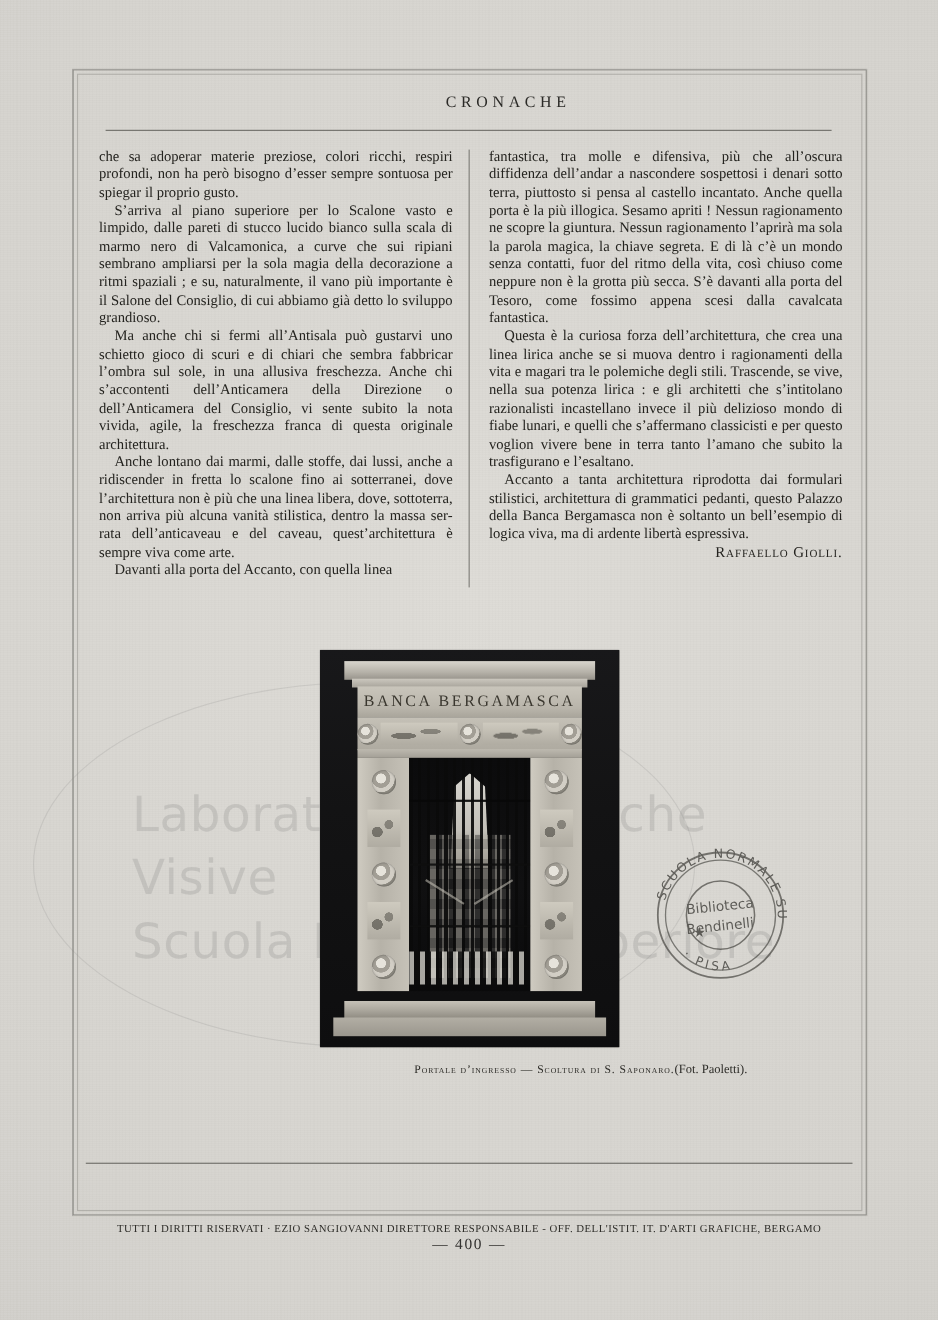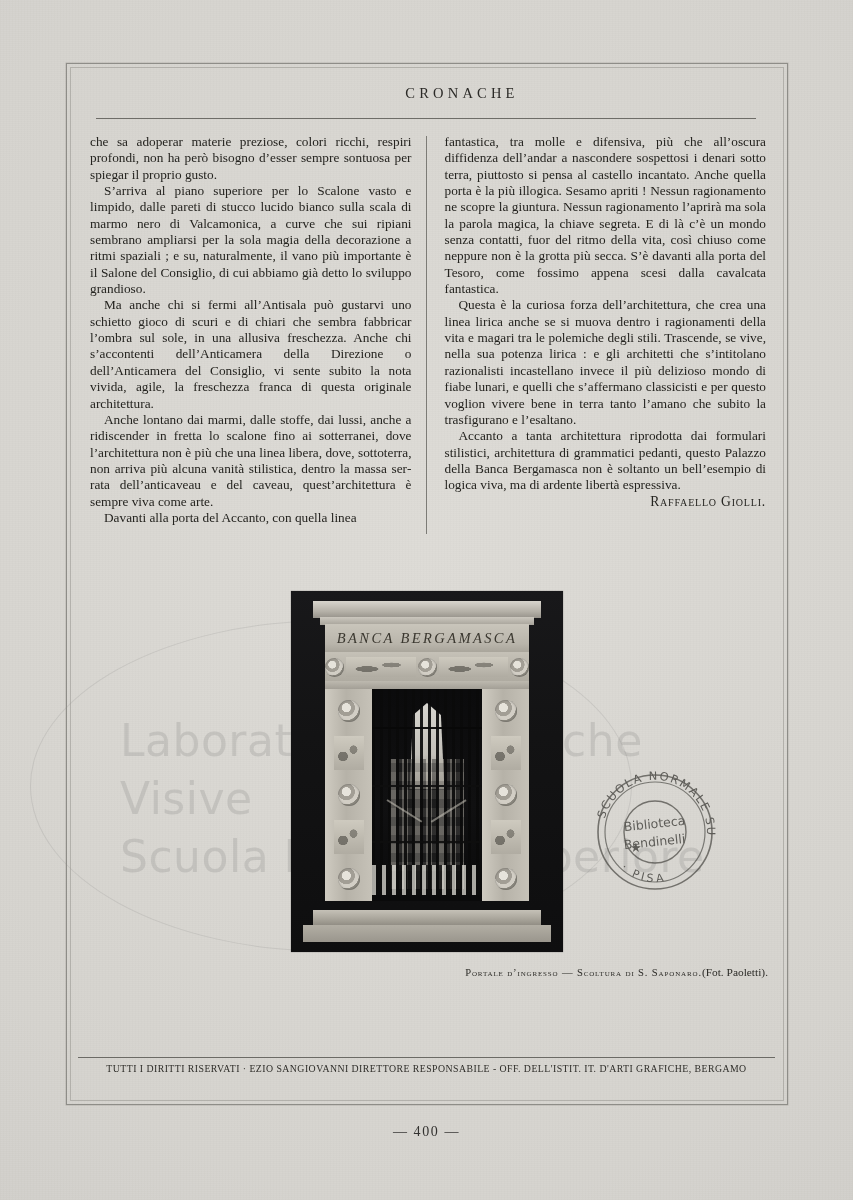--- a/index.html
+++ b/index.html
@@ -140,21 +140,20 @@
     position:absolute; left:34px; top:33px; width:204px; height:28px;
     background: linear-gradient(180deg,#c9c5bb 0%, #b9b5ab 70%, #a9a59b 100%);
     display:flex; align-items:center; justify-content:center;
   }
   .bank-name {
     font-family: "Liberation Serif", serif;
     font-size: 14.5px;
     letter-spacing: 2.4px;
     color: #3a372f;
     white-space: nowrap;
-    font-style: italic;
   }
   .frieze {
     position:absolute; left:34px; top:61px; width:204px; height:30px;
     background: linear-gradient(180deg,#c5c1b7,#aeaaa0);
     display:flex; align-items:center; justify-content:space-around;
   }
   .rosette {
     width:19px;height:19px;border-radius:50%;
     background: radial-gradient(circle at 38% 35%, #e6e3db 0 22%, #a29e95 24% 42%, #d2cec5 44% 62%, #8d8a81 64% 80%, #c4c0b7 82% 100%);
     box-shadow: inset 0 0 2px rgba(0,0,0,.45);
@@ -238,21 +237,21 @@
   .step {
     position:absolute; left:12px; bottom:10px; width:248px; height:17px;
     background: linear-gradient(180deg,#b2aea4 0%, #9a968d 100%);
   }
 
   .caption-row {
     position: absolute;
     left: 288px; top: 966px;
     width: 480px;
     display: flex;
-    justify-content: flex-end;
+    justify-content: center;
     align-items: baseline;
   }
   .caption {
     font-variant: small-caps;
     font-size: 10.6px;
     letter-spacing: 0.85px;
     color: #2c2b27;
     white-space: nowrap;
   }
   .credit {
@@ -263,21 +262,21 @@
 
   
   .colophon-rule {
     position: absolute;
     left: 78px; top: 1057px;
     width: 697px; height: 1px;
     background: #6b6a65;
   }
   .colophon {
     position: absolute;
-    left: 78px; top: 1063px;
+    left: 78px; top: 1112px;
     width: 697px;
     text-align: center;
     font-size: 9.8px;
     letter-spacing: 0.45px;
     color: #2e2d29;
     white-space: nowrap;
   }
 
   .folio {
     position: absolute;

